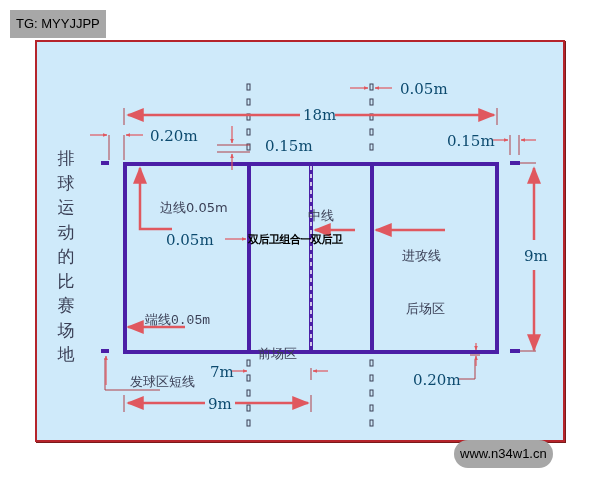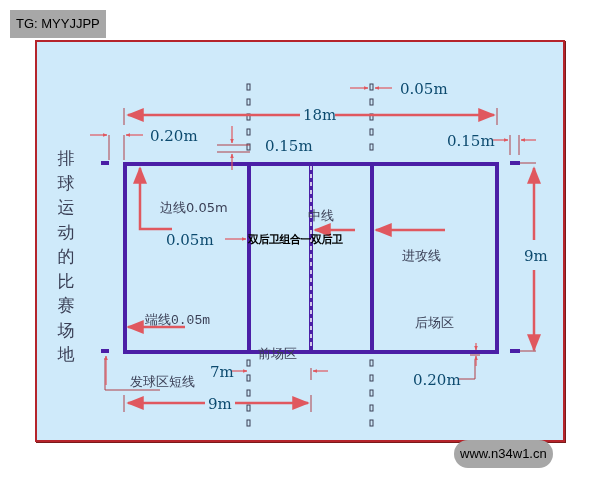--- a/index.html
+++ b/index.html
@@ -144,17 +144,17 @@
 <div class="lbl" style="left:166px;top:231px;">0.05m</div>
 <div class="lbl" style="left:210px;top:363px;">7m</div>
 <div class="lbl" style="left:208px;top:395px;">9m</div>
 <div class="lbl" style="left:413px;top:371px;">0.20m</div>
 
 <div class="lbl cn" style="left:160px;top:199px;">边线0.05m</div>
 <div class="lbl cn" style="left:145px;top:311px;font-family:Liberation Mono, monospace;">端线0.05m</div>
 <div class="lbl cn" style="left:308px;top:207px;">中线</div>
 <div class="lbl cn" style="left:402px;top:207px;margin-top:40px;">进攻线</div>
 <div class="lbl cn" style="left:258px;top:313px;margin-top:32px;">前场区</div>
-<div class="lbl cn" style="left:406px;top:314px;margin-left:9px;">后场区</div>
+<div class="lbl cn" style="left:406px;top:300px;">后场区</div>
 <div class="lbl cn" style="left:130px;top:373px;">发球区短线</div>
 <div class="overlay" style="left:248px;top:232px;">双后卫组合一双后卫</div>
 
 <div class="wm" style="left:454px;top:440px;border-radius:14px;">www.n34w1.cn</div>
 
 </body></html>

